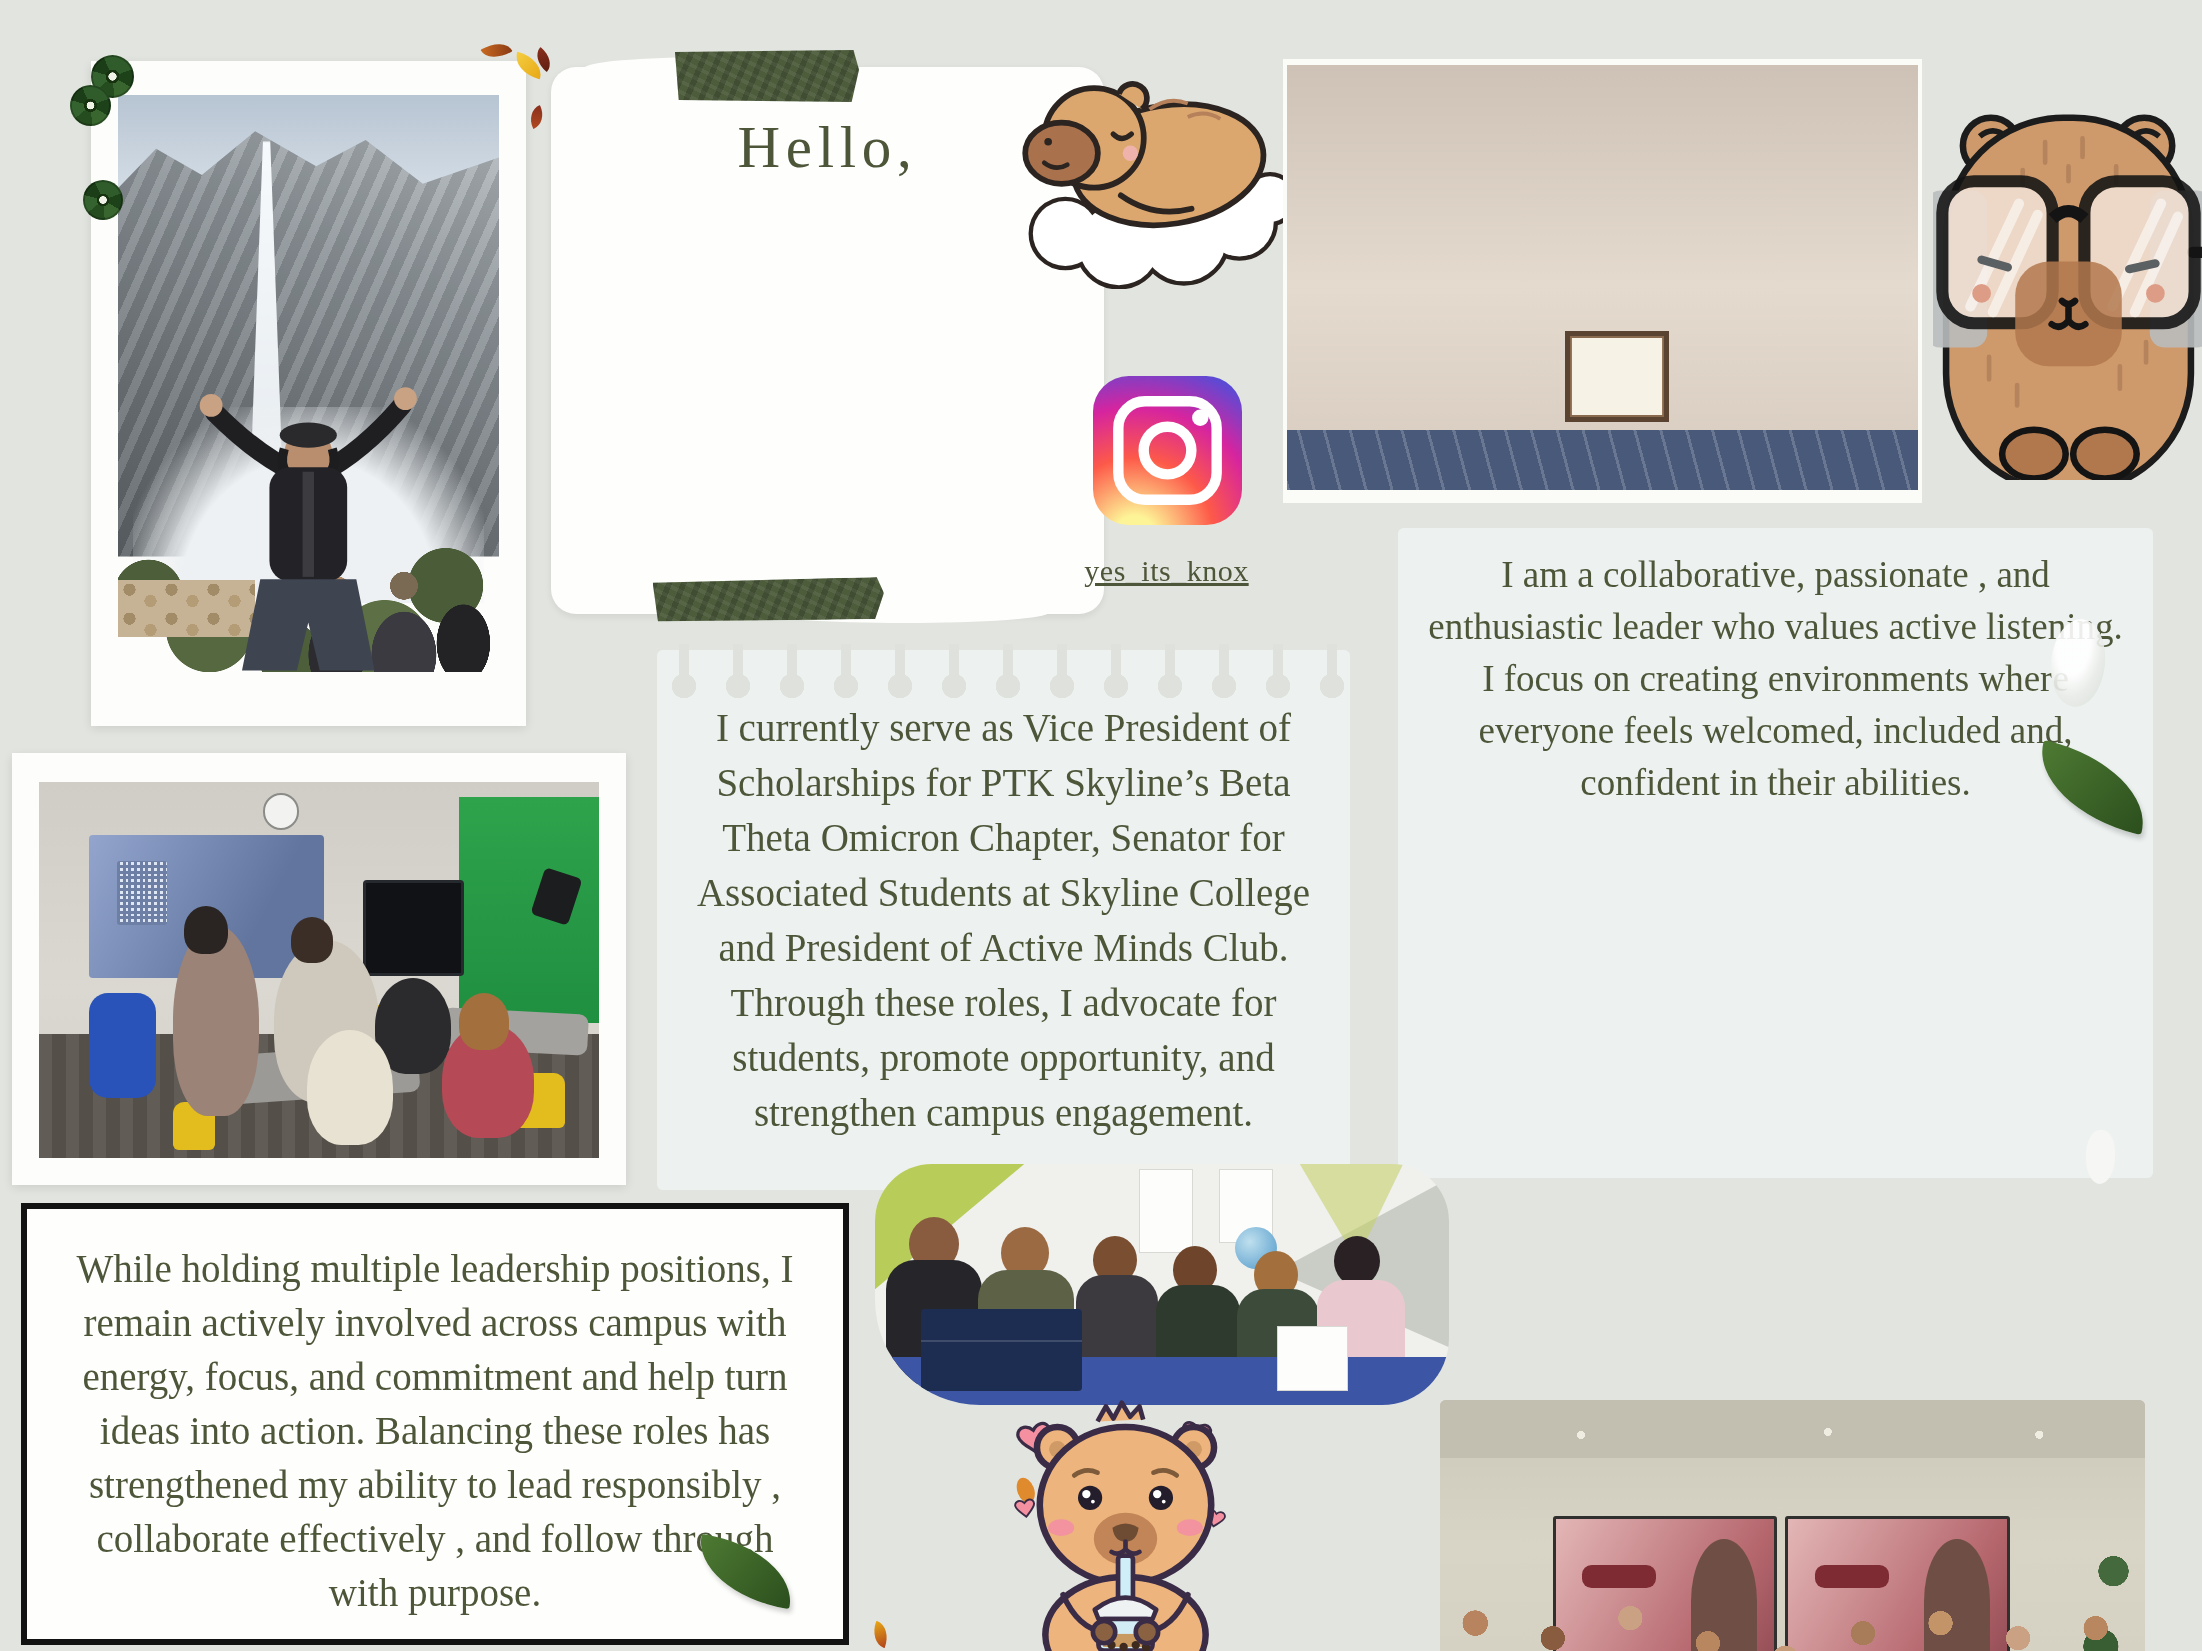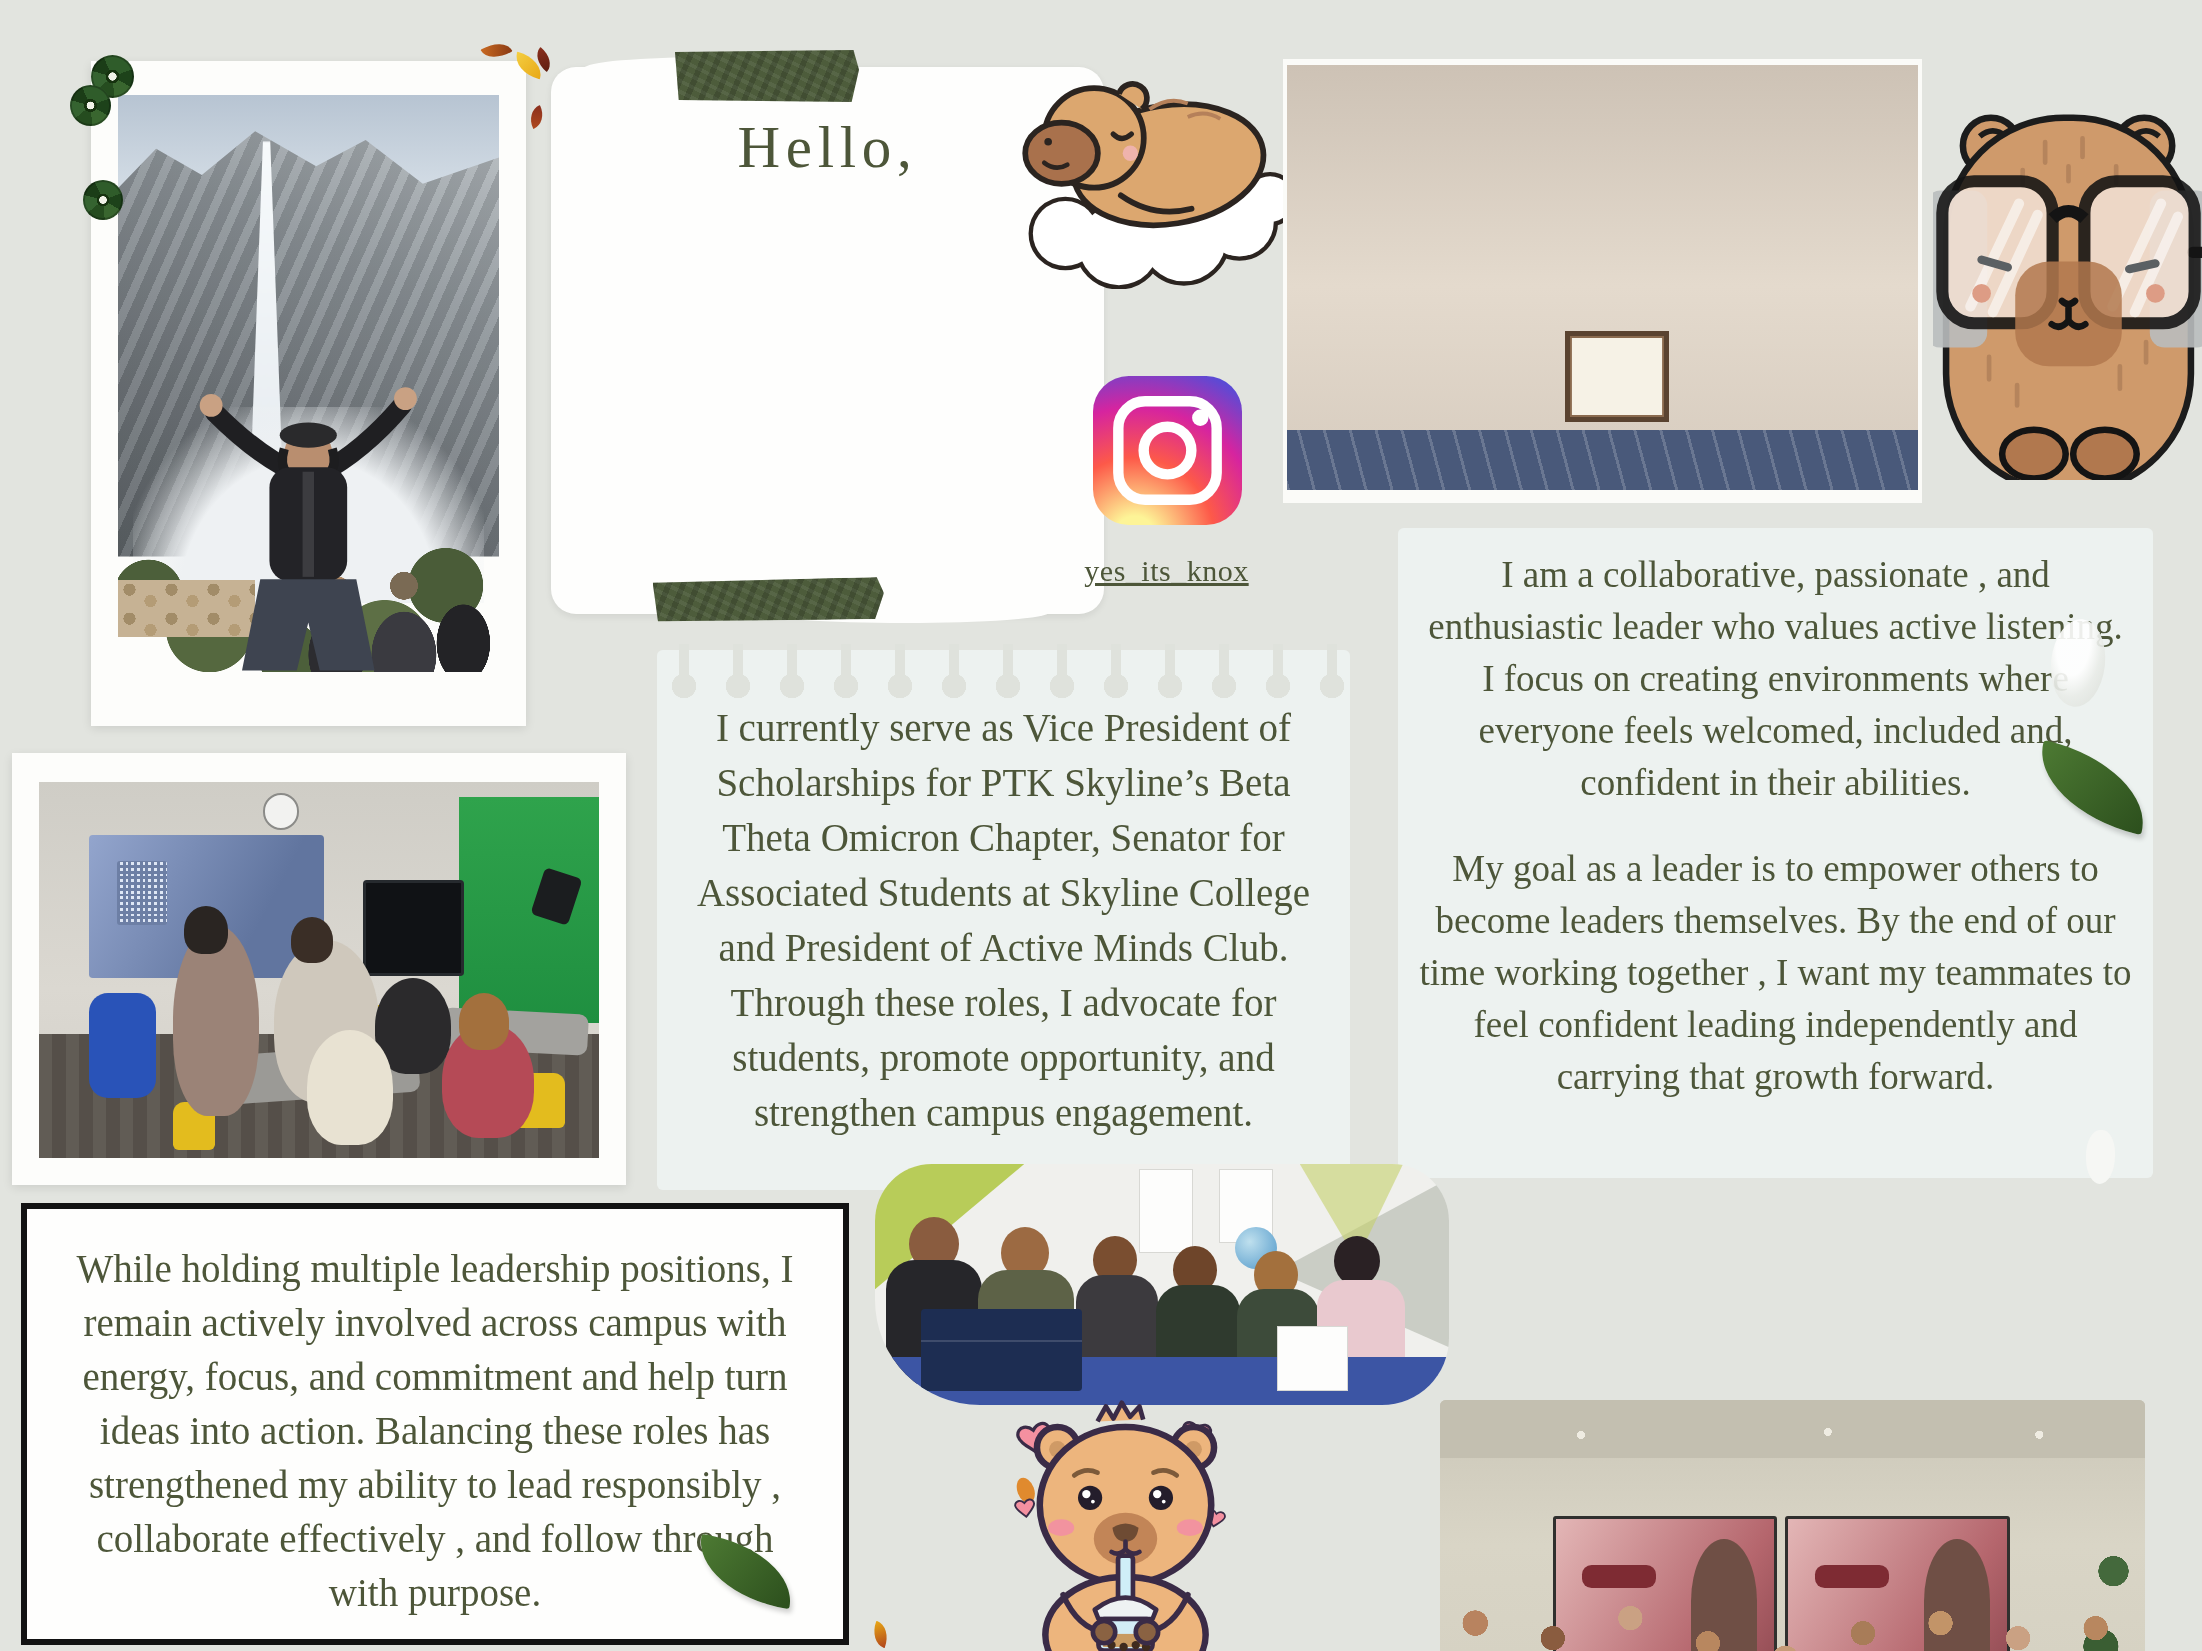--- a/index.html
+++ b/index.html
@@ -285,21 +285,20 @@
     </defs>
     <rect x="0" y="0" width="100" height="100" rx="24" fill="url(#igg)"></rect>
     <rect x="17" y="17" width="66" height="66" rx="18" fill="none" stroke="#ffffff" stroke-width="7"></rect>
     <circle cx="50" cy="50" r="16" fill="none" stroke="#ffffff" stroke-width="7"></circle>
     <circle cx="72" cy="28" r="5.5" fill="#ffffff"></circle>
   </svg>
   <div class="abs ig-handle" style="left:1042px;top:554px;width:249px;text-decoration:underline;">yes_its_knox</div>
 
   <div class="abs soft-card" style="left:1398px;top:528px;width:755px;height:650px;">
     <div class="abs traits-body" style="left:25px;right:25px;top:21px;">I am a collaborative, passionate , and enthusiastic leader who values active listening. I focus on creating environments where everyone feels welcomed, included and, confident in their abilities.</div>
-    <div class="abs traits-body" style="left:21px;right:21px;top:315px;">My goal as a leader is to empower others to become leaders themselves. By the end of our time working together , I want my teammates to feel confident leading independently and carrying that growth forward.</div>
   </div>
   <div class="abs gloss" style="left:2051px;top:619px;width:54px;height:88px;transform:rotate(6deg);"></div>
   <div class="abs leaf" style="left:2034px;top:753px;width:117px;height:69px;background:linear-gradient(120deg,#4d7a33,#2c4f1d);transform:rotate(14deg);box-shadow:2.9px 3.8px 5.7px rgba(0,0,0,.18);"></div>
   <div class="abs blob" style="left:2086px;top:1130px;width:29px;height:54px;"></div>
 
   <div class="abs soft-card" style="left:645px;top:650px;width:693px;height:540px;margin-left:12px;">
     <div class="drips"></div>
     <div class="abs roles-body" style="left:27px;right:27px;top:50px;">I currently serve as Vice President of Scholarships for PTK Skyline’s Beta Theta Omicron Chapter, Senator for Associated Students at Skyline College and President of Active Minds Club. Through these roles, I advocate for students, promote opportunity, and strengthen campus engagement.</div>
   </div>
 

